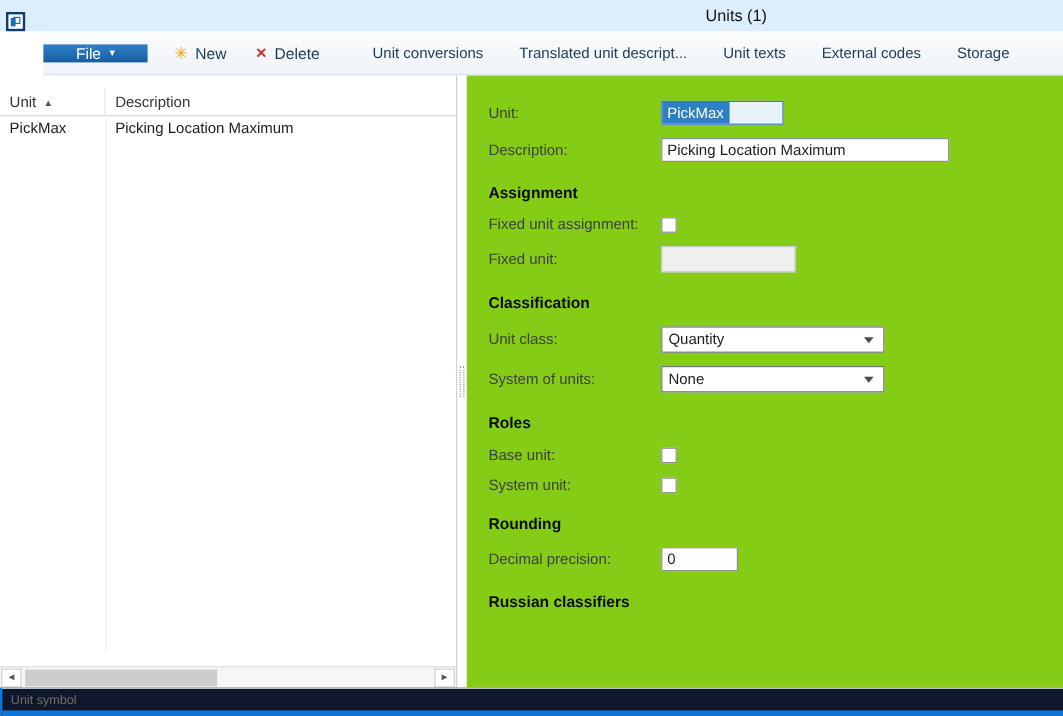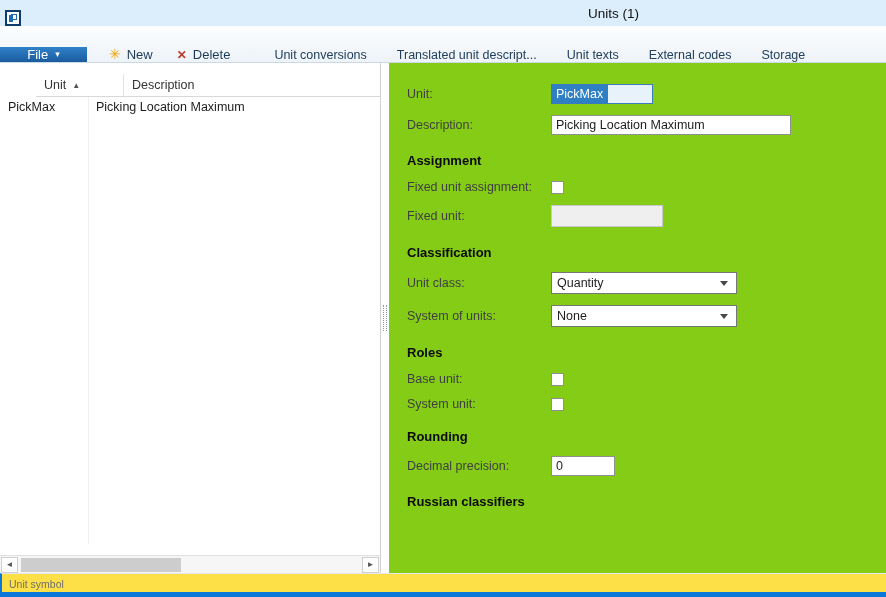--- a/index.html
+++ b/index.html
@@ -45,23 +45,24 @@
     color: #111;
     white-space: nowrap;
   }
 
   
   .toolbar {
     height: 37px;
     background: linear-gradient(#fbfdfe, #eef3f8);
     border-bottom: 1px solid #ccd8e4;
     display: flex;
-    align-items: flex-end;
+    align-items: center;
     overflow: hidden;
     white-space: nowrap;
+    margin-left: 36px;
   }
   .file-btn {
     width: 87px;
     background: linear-gradient(#2f81c9, #1a5c9e);
     color: #fff;
     display: flex;
     align-items: center;
     justify-content: center;
     gap: 7px;
     font-size: 13px;
@@ -111,21 +112,20 @@
     padding-top: 11px;
     background: #fff;
   }
   .grid-header {
     display: flex;
     height: 23px;
     border-bottom: 1px solid #d8d8d8;
     font-size: 12.5px;
     color: #333;
     align-items: center;
-    margin-left: 36px;
   }
   .gh-unit {
     width: 88px;
     padding-left: 8px;
     display: flex;
     align-items: center;
     border-right: 1px solid #e4e4e4;
     height: 100%;
   }
   .sort-arrow { font-size: 8px; color: #555; margin-left: 6px; }
@@ -259,21 +259,21 @@
     border-left: 4px solid transparent;
     border-right: 4px solid transparent;
     border-top: 5px solid #4a4a4a;
   }
 
   
   .statusbar {
     position: absolute;
     left: 0; right: 0; bottom: 0;
     height: 24px;
-    background: #fde047;
+    background: #0f172a;
     border-top: 1px solid #e2e8ee;
     border-left: 2px solid #0b77d9;
   }
   .statusbar-text {
     position: absolute;
     left: 7px; top: 4px;
     font-size: 10.5px;
     color: #6e6e6e;
   }
   .bottom-line {

